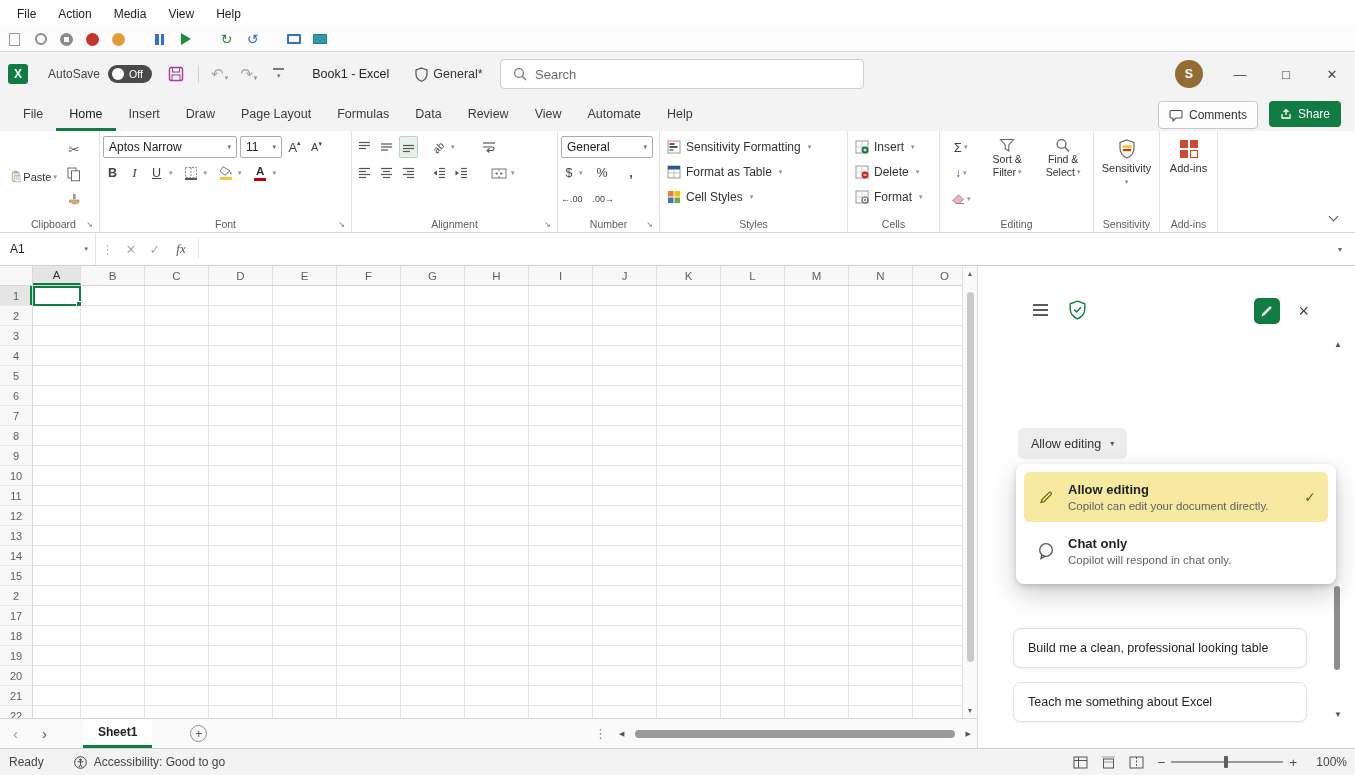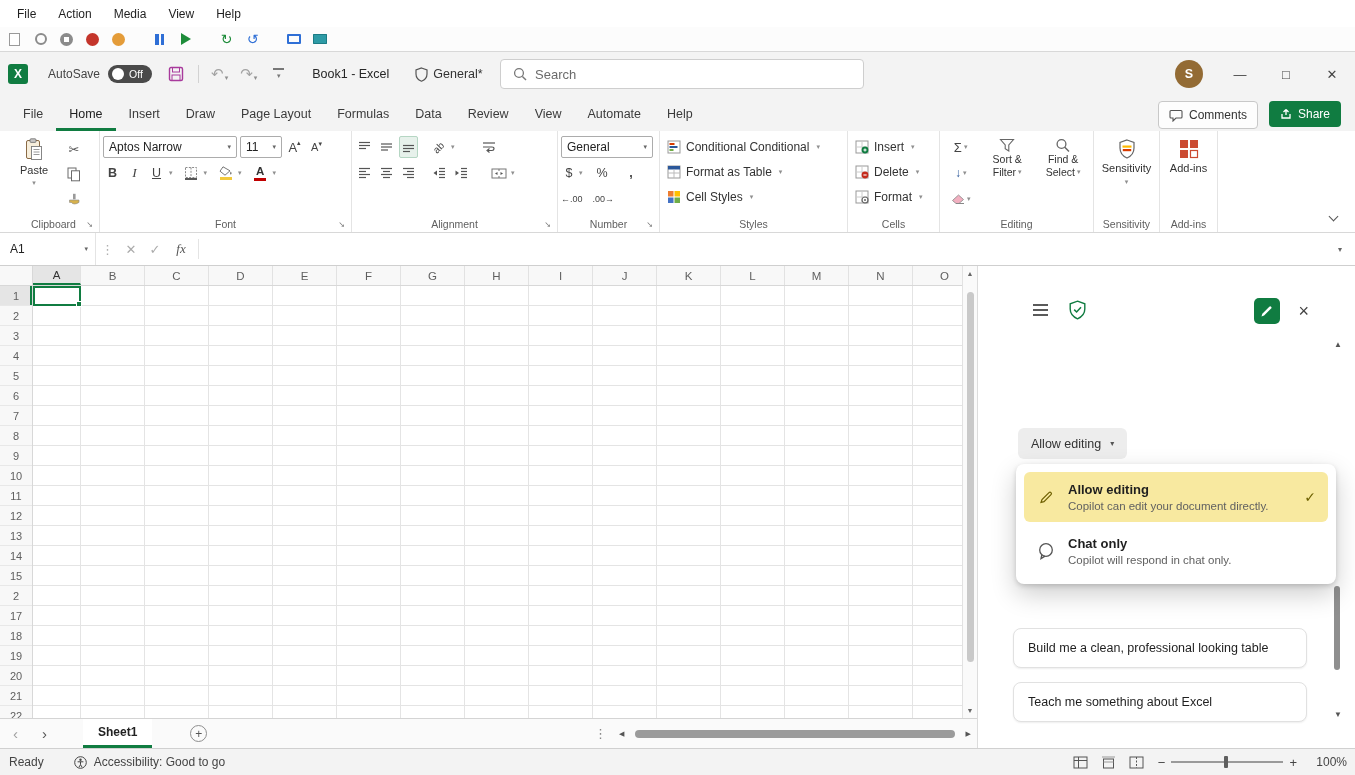--- a/index.html
+++ b/index.html
@@ -62,21 +62,21 @@
 .launcher{position:absolute;right:3px;bottom:3px;font-size:8px;color:#777;line-height:8px}
 .r{display:flex;align-items:center;height:26px}
 .combo{height:22px;border:1px solid #acacac;background:#fff;border-radius:2px;display:flex;align-items:center;padding:8px 5px;font-size:12px;color:#222}
 .combo .cv{flex:1;white-space:nowrap;overflow:hidden}
 .combo .ca{font-size:7px;color:#666;margin-left:4px}
 .ib{display:flex;align-items:center;justify-content:center;min-width:19px;height:22px;color:#444;font-size:12.5px}
 .ib.active{background:#E7F1EB;border:1px solid #B5D6C3;border-radius:2px}
 .bb{display:flex;flex-direction:column;align-items:center;padding-top:5px;gap:3px;height:100%}
 .bb-label{font-size:11px;color:#333;white-space:nowrap}
 .clip-body{display:flex}
-.paste-btn{width:46px;display:flex;flex-direction:column;align-items:center;padding-top:4px;gap:2px}
+.paste-btn{width:46px;display:flex;flex-direction:row;align-items:center;padding-top:4px;gap:2px}
 .clip-minis{display:flex;flex-direction:column;gap:4px;padding-top:5px;margin-left:6px}
 .mini{width:22px;height:21px;display:flex;align-items:center;justify-content:center;color:#555}
 .g-font{width:252px}.g-clip{width:92px}.g-align{width:206px}.g-num{width:102px}
 .g-styles{width:188px}.g-cells{width:92px}.g-edit{width:154px}
 .g-sens{width:66px}.g-addins{width:58px}.g-cop{width:58px;border-right:none}
 .fR{gap:3px}
 .bold-b{font-weight:700}
 .ital-i{font-style:italic;font-family:"Liberation Serif",serif;font-size:13.5px}
 .und-u{text-decoration:underline}
 .stackic{display:flex;flex-direction:column;align-items:center;justify-content:center;gap:1px}
@@ -526,21 +526,21 @@
 
     <div class="rb-group g-styles">
       <div class="rb-body">
         <div class="srow">
           <svg width="14" height="14" viewBox="0 0 14 14">
               <rect x="1" y="1" width="12" height="12" fill="#fff" stroke="#999"></rect>
               <rect x="2.5" y="3" width="5" height="2" fill="#D83B01"></rect>
               <rect x="2.5" y="6" width="8" height="2" fill="#2B579A"></rect>
               <rect x="2.5" y="9" width="4" height="2" fill="#70AD47"></rect>
             </svg>
-          <span>Conditional Conditional</span>
+          <span>Sensitivity Formatting</span>
             <span class="da">▾</span>
         </div>
         <div class="srow">
           <svg width="14" height="14" viewBox="0 0 14 14">
               <rect x="1" y="1" width="12" height="12" fill="#fff" stroke="#999"></rect>
               <rect x="1" y="1" width="12" height="3.5" fill="#2B579A"></rect>
               <line x1="1" y1="8" x2="13" y2="8" stroke="#bbb"></line>
               <line x1="7" y1="4.5" x2="7" y2="13" stroke="#bbb"></line>
             </svg>
           <span>Format as Table</span>

